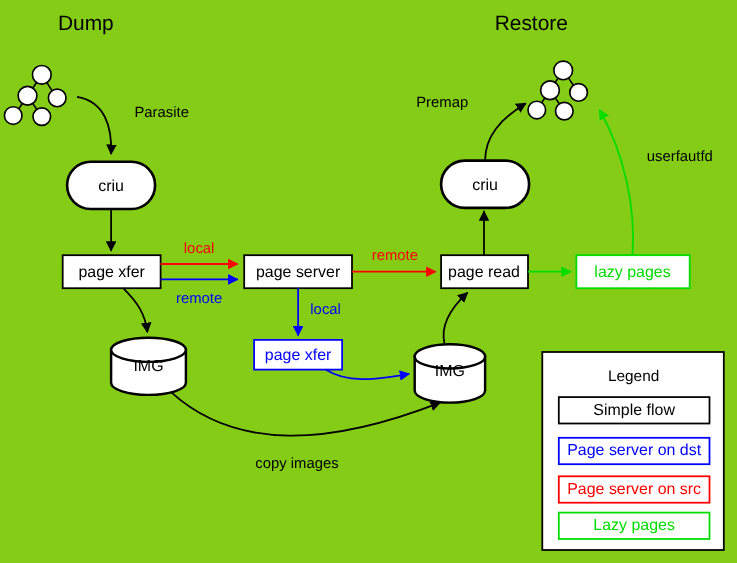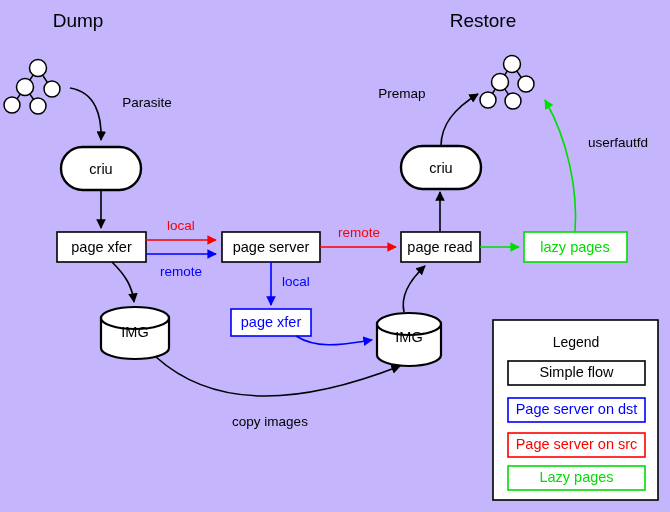--- a/index.html
+++ b/index.html
@@ -4,21 +4,21 @@
 <style>
   html, body {
     margin: 0;
     padding: 0;
     background: #ffffff;
   }
   #diagram-root {
     position: relative;
     width: 670px;
     height: 512px;
-    background: #c4b5fd;
+    background: #84cc16;
     font-family: "Liberation Sans", "DejaVu Sans", sans-serif;
     overflow: hidden;
   }
   #diagram-svg {
     position: absolute;
     left: 0;
     top: 0;
     width: 670px;
     height: 512px;
   }

